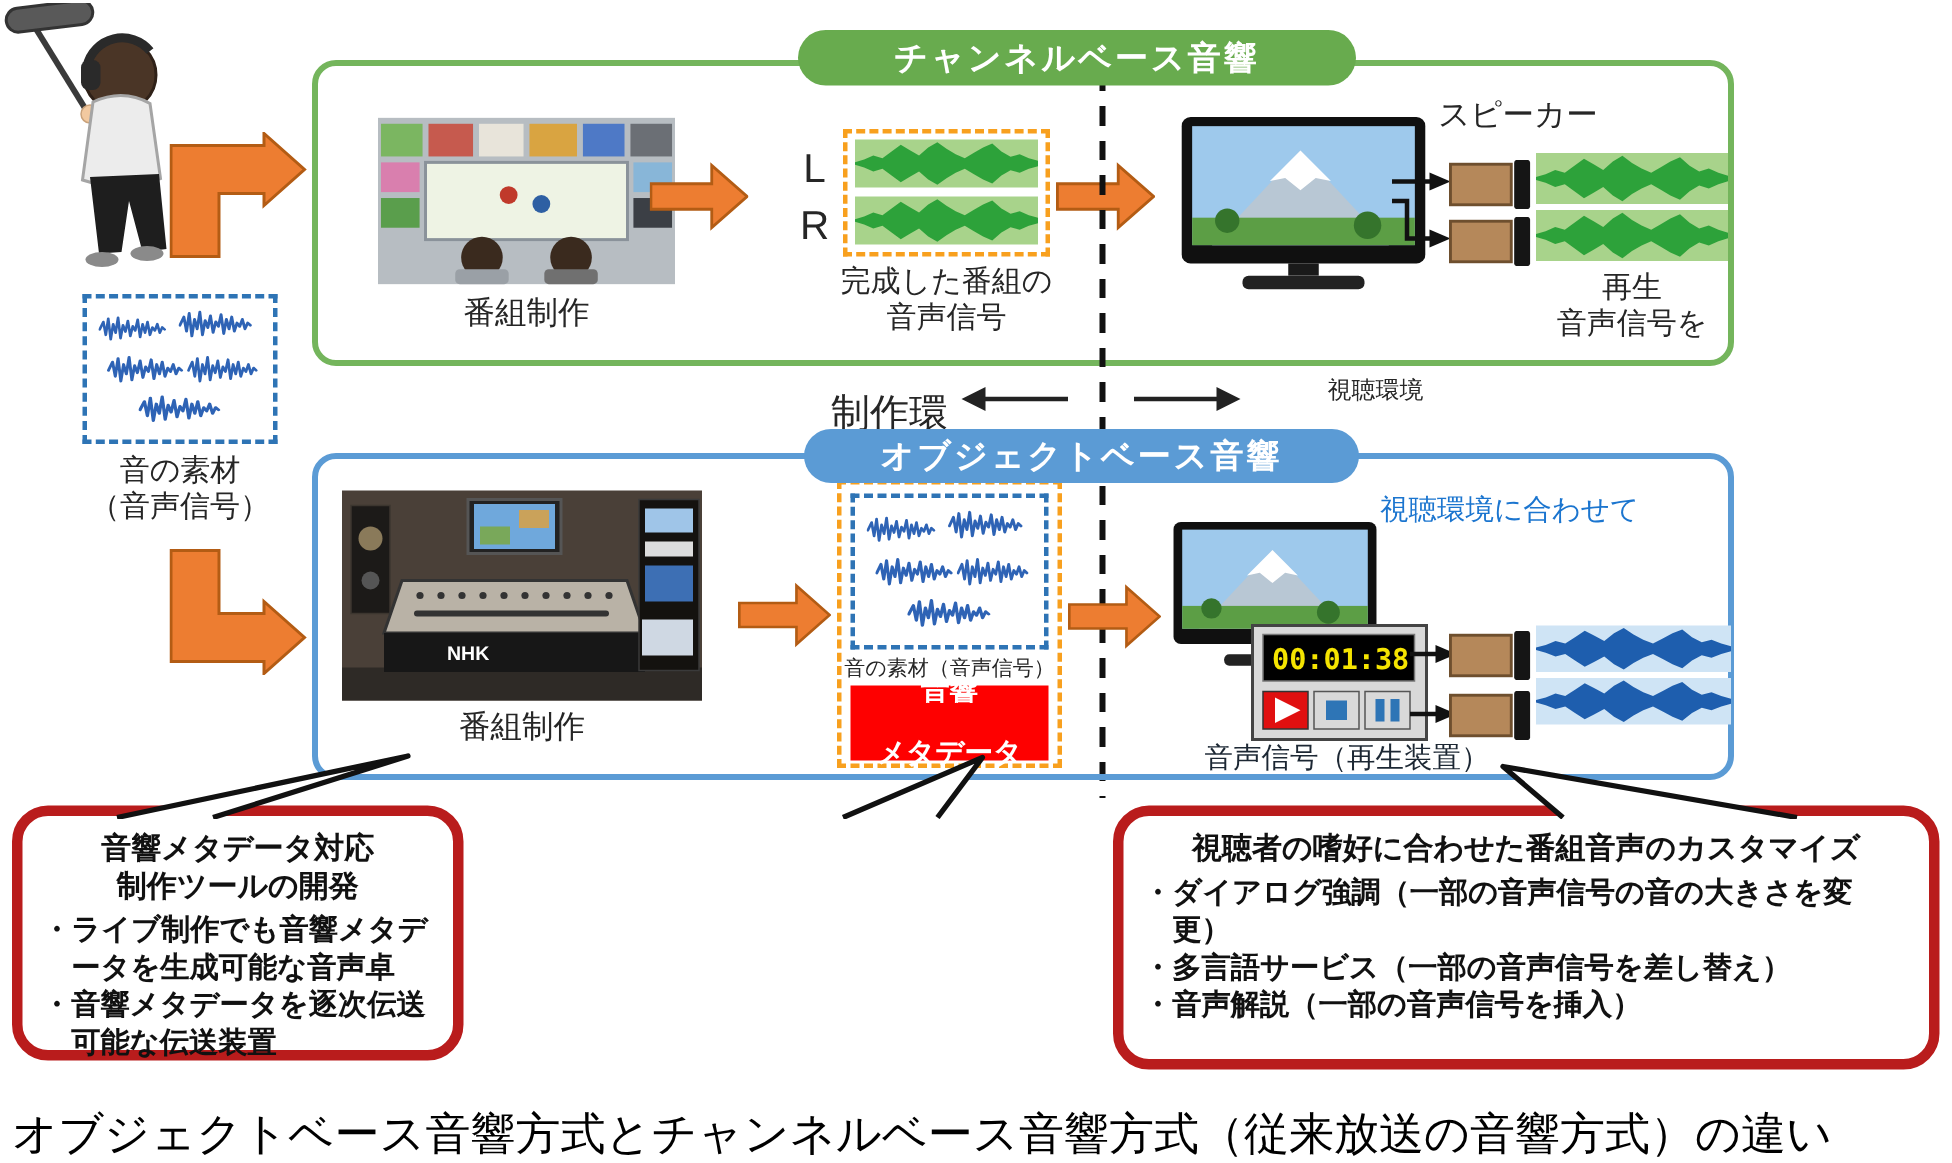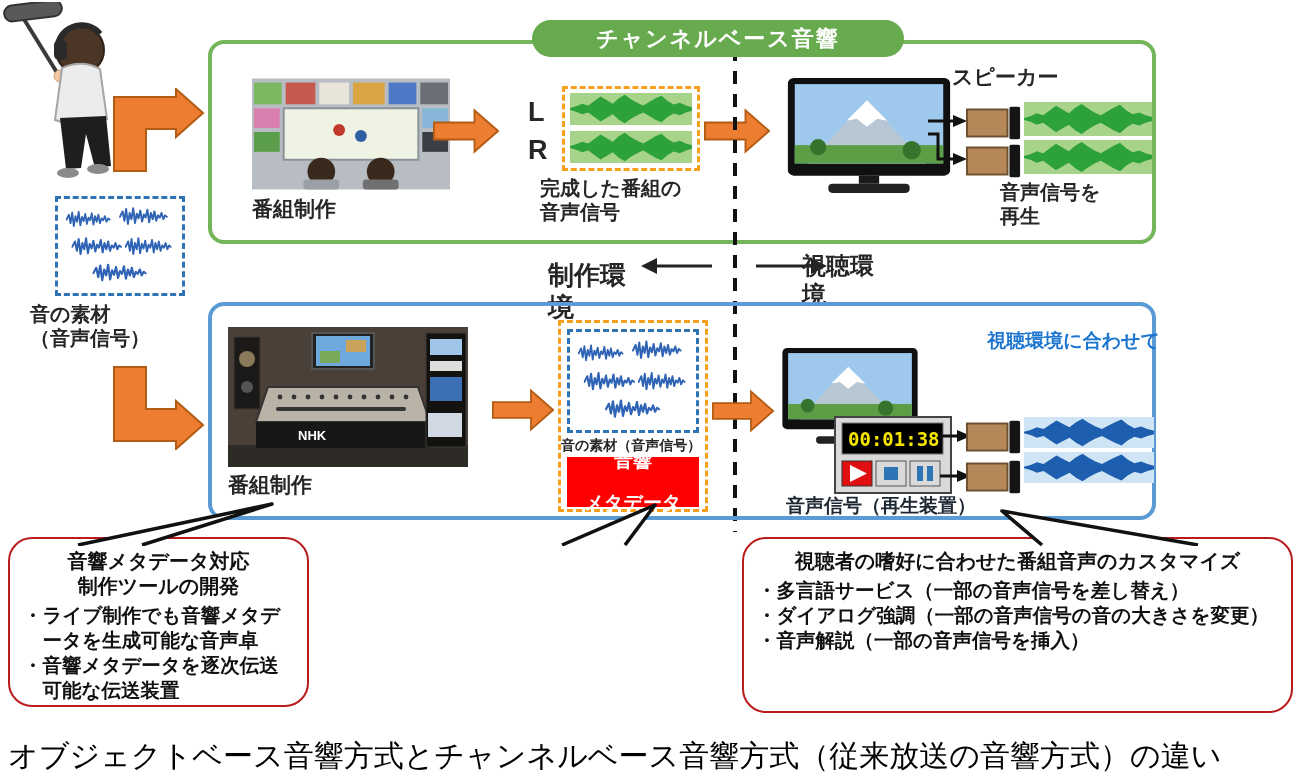--- a/index.html
+++ b/index.html
@@ -1,42 +1,42 @@
 <!DOCTYPE html>
 <html><head>
 <meta charset="utf-8">
 <style>
   * { box-sizing: border-box; margin: 0; padding: 0; }
   body { background: #ffffff; font-family: "Liberation Sans", sans-serif; }
   #canvas { position: relative; width: 1301px; height: 775px; background: #fff; overflow: hidden; }
   .abs { position: absolute; }
-  .lbl { font-weight: bold; color: #262626; line-height: 1.22; }
+  .lbl { font-weight: normal; color: #262626; text-align: center; line-height: 1.22; }
   .pill { border-radius: 20px; color: #fff; font-weight: bold; font-size: 22px;
           letter-spacing: 2px; text-align: right; display: flex; align-items: center;
           justify-content: center; z-index: 5; }
   .bigbox { border-radius: 16px; background: transparent; }
   .green-box { border: 4px solid #74b55c; }
   .blue-box  { border: 4px solid #5b9bd5; }
   .orange-dash { border: 3px dashed #f8a01e; }
   .blue-dash   { border: 3px dashed #2e74b5; }
   .strip { position: absolute; overflow: hidden; }
   .strip svg { display: block; width: 100%; height: 100%; }
   .strip.green { background: #a8d38b; color: #2da23a; }
   .strip.blue  { background: #cfe4f5; color: #1e5eae; }
   .scrib { color: #2e63b5; }
   .divider { background: repeating-linear-gradient(to bottom, #111 0 13px, transparent 13px 23px); }
-  .callout { background: #fff; border: 2px solid #b91c1c; border-radius: 24px; z-index: 3;
+  .callout { background: #fff; border: 7px solid #b91c1c; border-radius: 24px; z-index: 3;
              padding: 10px 13px 8px 13px; font-weight: bold; color: #111; }
   .callout .title { text-align: center; font-size: 20px; line-height: 1.25; margin-bottom: 4px; }
   .callout .bullet { font-size: 19.5px; line-height: 1.28; padding-left: 1em; text-indent: -1em; }
   .caption { font-family: "Liberation Serif", serif; font-size: 30px; color: #000; }
   .rednote { background: #fe0000; color: #fff; font-weight: bold; text-align: center;
              font-size: 19px; line-height: 1.35; display: flex; flex-direction: column;
              justify-content: center; gap: 16px; }
-  .bluenote { color: #1b75cf; font-weight: bold; text-align: right; font-size: 19px; line-height: 1.35; }
+  .bluenote { color: #1b75cf; font-weight: normal; text-align: left; font-size: 19px; line-height: 1.35; }
   svg { display: block; }
 </style>
 </head>
 <body>
 
 <svg width="0" height="0" style="position:absolute" aria-hidden="true">
   <defs>
     <symbol id="wave-env" viewBox="0 0 120 36" preserveAspectRatio="none">
       <polygon fill="currentColor" points="0,17 6,15 12,12 18,14 24,9 30,4 36,8 42,12 48,6 54,2 60,7 66,11 72,14 78,10 84,6 90,3 96,9 102,13 108,11 114,14 120,16 120,20 114,22 108,25 102,23 96,27 90,33 84,30 78,26 72,22 66,25 60,29 54,34 48,30 42,24 36,28 30,32 24,27 18,22 12,24 6,21 0,19"></polygon>
     </symbol>
@@ -180,38 +180,39 @@
       <svg viewBox="0 0 120 36" preserveAspectRatio="none">
         <use href="#wave-env"></use>
       </svg>
     </div>
   <div class="strip green" style="left:1024px;top:140px;width:128px;height:34px">
       <svg viewBox="0 0 120 36" preserveAspectRatio="none">
         <use href="#wave-env"></use>
       </svg>
     </div>
   <div class="abs lbl" style="left:1000px;top:180px;width:176px;font-size:20px">
+    <div>再生</div>
     <div>音声信号を</div>
-    <div>再生</div>
   </div>
 
   <div class="abs lbl" style="left:548px;top:260px;width:90px;font-size:26px">制作環境</div>
   <svg class="abs" style="left:640px;top:257px" width="74" height="18" viewBox="0 0 74 18">
     <polygon points="17,1 1,9 17,17" fill="#222"></polygon>
     <line x1="14" y1="9" x2="72" y2="9" stroke="#222" stroke-width="3"></line>
   </svg>
   <svg class="abs" style="left:754px;top:257px" width="74" height="18" viewBox="0 0 74 18">
     <line x1="2" y1="9" x2="60" y2="9" stroke="#222" stroke-width="3"></line>
     <polygon points="57,1 73,9 57,17" fill="#222"></polygon>
   </svg>
-  <div class="abs lbl" style="left:802px;top:251px;width:90px;font-size:24px">視聴環境</div>
+  <div class="abs lbl" style="left:872px;top:251px;width:90px;font-size:16px">視聴環境</div>
 
   <div class="abs divider" style="left:733px;top:48px;width:4px;height:484px"></div>
 
   <div class="abs bigbox blue-box" style="left:208px;top:302px;width:948px;height:218px"></div>
+  <div class="abs pill" style="left:536px;top:286px;width:370px;height:36px;background:#5b9bd5">オブジェクトベース音響</div>
 
   <svg class="abs" style="left:228px;top:326px" width="240" height="142" viewBox="0 0 240 140">
     <rect x="0" y="0" width="240" height="140" fill="#4a4038"></rect>
     <rect x="0" y="118" width="240" height="22" fill="#2e2a26"></rect>
     <rect x="6" y="10" width="26" height="72" fill="#1c1a18" stroke="#3c362f"></rect>
     <circle cx="19" cy="32" r="8" fill="#8a7a5a"></circle>
     <circle cx="19" cy="60" r="6" fill="#555"></circle>
     <rect x="84" y="6" width="62" height="36" fill="#222" stroke="#555" stroke-width="2"></rect>
     <rect x="88" y="9" width="54" height="30" fill="#6fa8dc"></rect>
     <rect x="92" y="24" width="20" height="12" fill="#79a85a"></rect>
@@ -321,22 +322,22 @@
       <div>音響メタデータ対応</div>
       <div>制作ツールの開発</div>
     </div>
     <div class="bullet">・ライブ制作でも音響メタデータを生成可能な音声卓</div>
     <div class="bullet">・音響メタデータを逐次伝送可能な伝送装置</div>
   </div>
 
 
   <div class="callout abs" style="left:742px;top:537px;width:551px;height:176px">
     <div class="title">視聴者の嗜好に合わせた番組音声のカスタマイズ</div>
+    <div class="bullet">・ダイアログ強調（一部の音声信号の音の大きさを変更）</div>
     <div class="bullet">・多言語サービス（一部の音声信号を差し替え）</div>
-    <div class="bullet">・ダイアログ強調（一部の音声信号の音の大きさを変更）</div>
     <div class="bullet">・音声解説（一部の音声信号を挿入）</div>
   </div>
 
   <svg class="abs" style="left:0;top:498px;z-index:4" width="1301" height="48" viewBox="0 0 1301 48">
     <path d="M78,47 L272,6 L142,47" fill="#fff" stroke="#111" stroke-width="3.5" stroke-linejoin="round"></path>
     <path d="M562,47 L655,7 L625,47" fill="#fff" stroke="#111" stroke-width="3.5" stroke-linejoin="round"></path>
     <path d="M1042,47 L1002,13 L1198,47" fill="#fff" stroke="#111" stroke-width="3.5" stroke-linejoin="round"></path>
   </svg>
 
   <div class="abs caption" style="left:8px;top:736px;width:1290px">オブジェクトベース音響方式とチャンネルベース音響方式（従来放送の音響方式）の違い</div>

